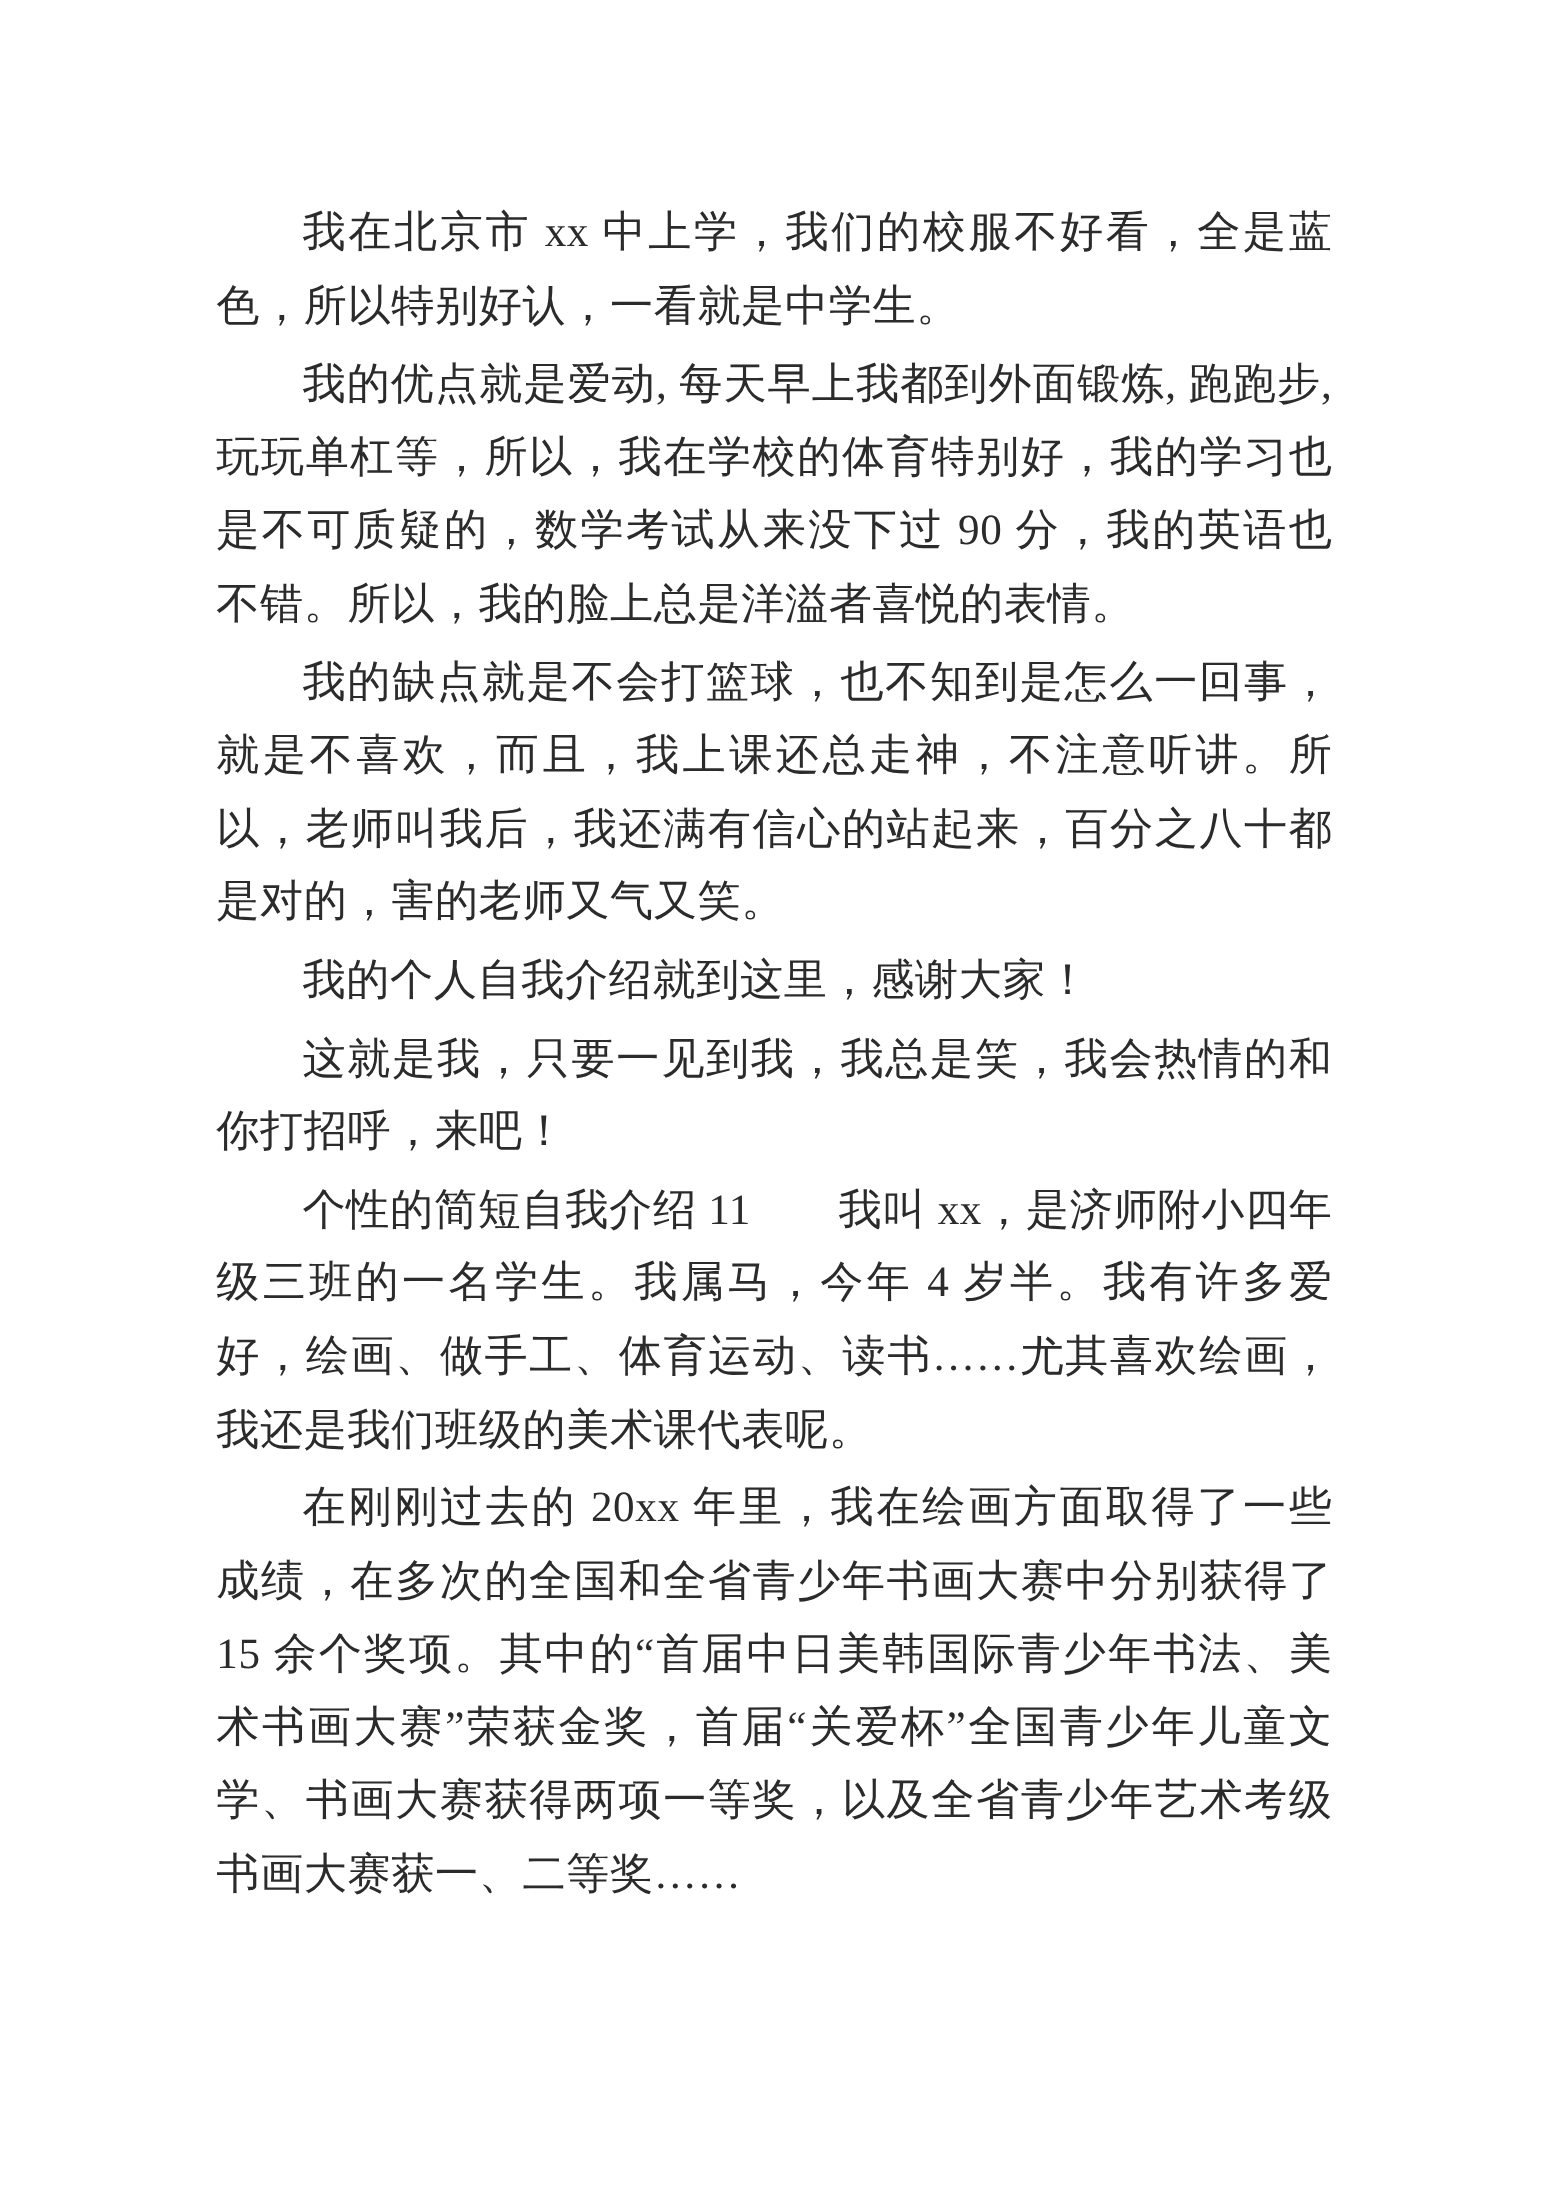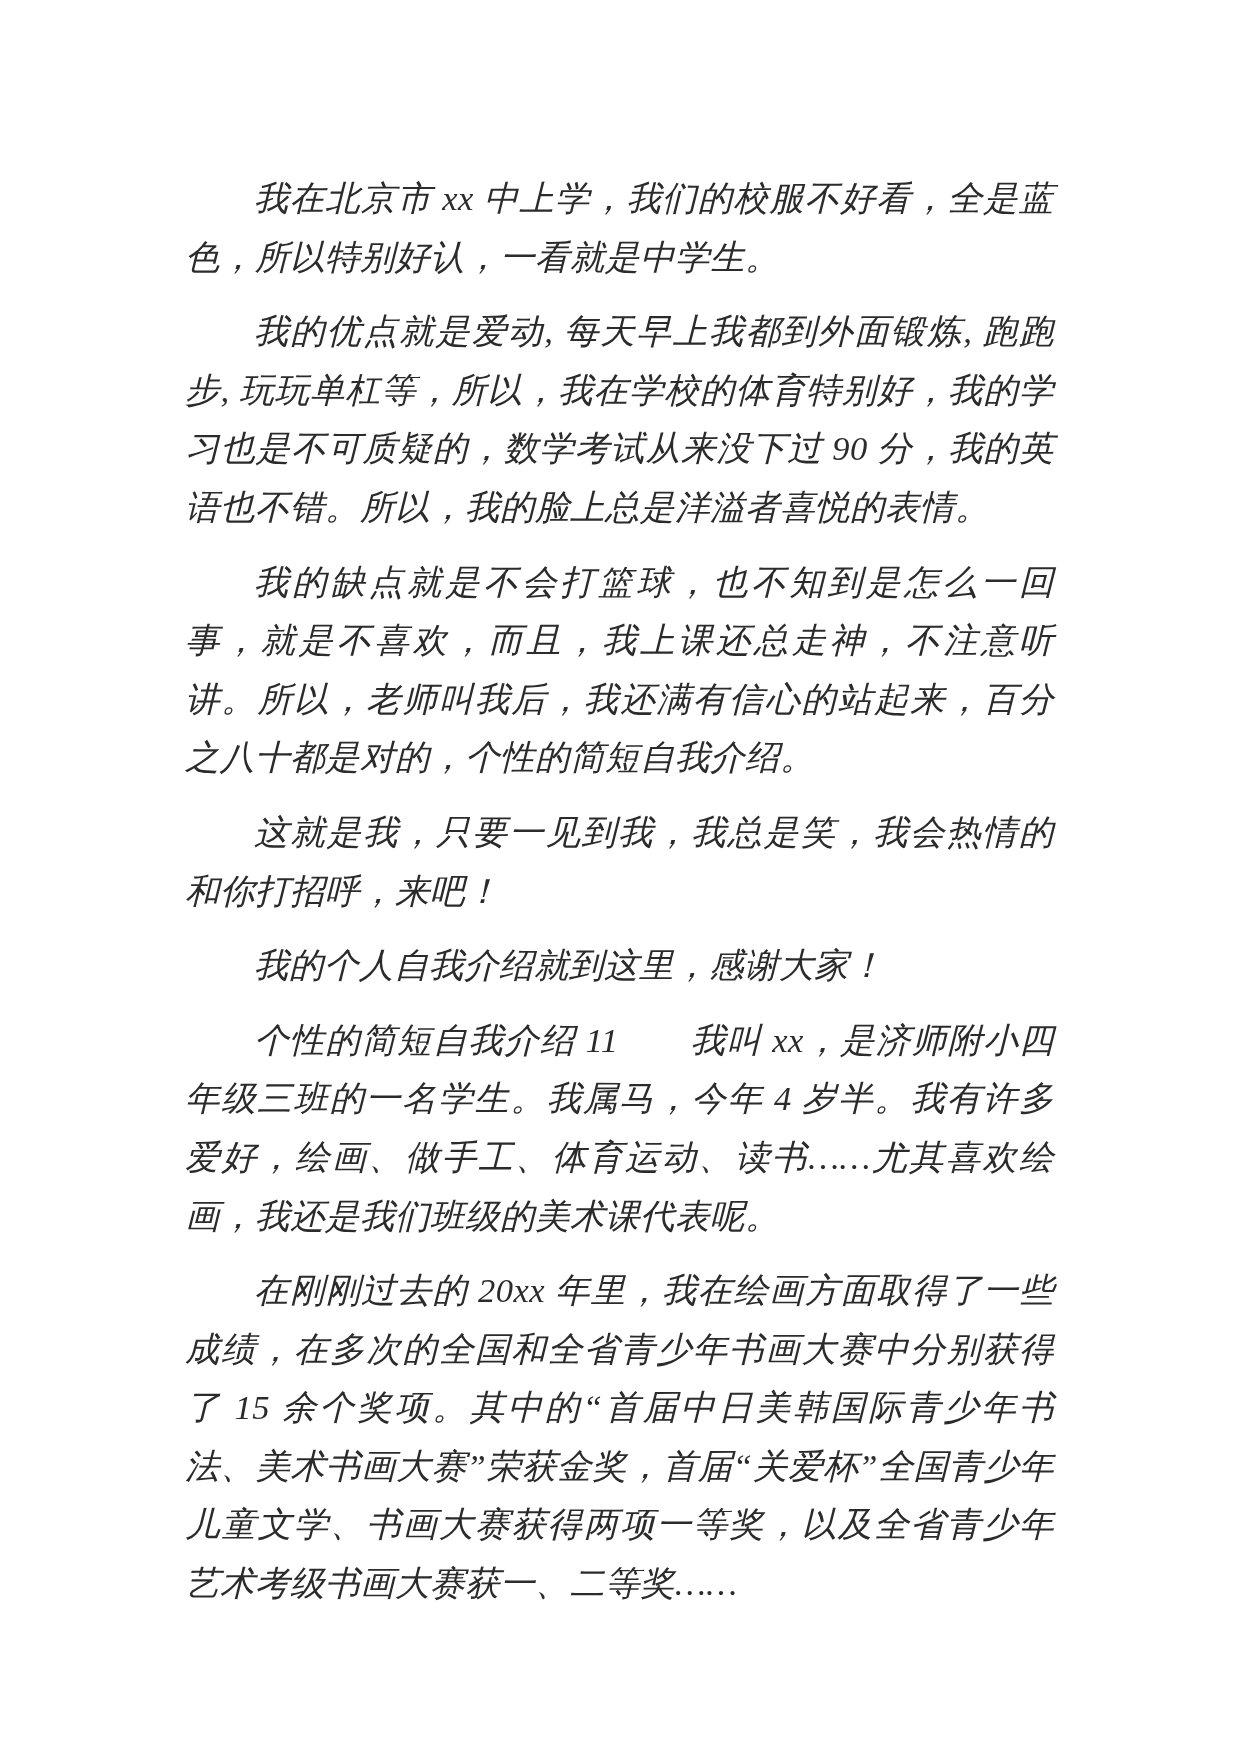--- a/index.html
+++ b/index.html
@@ -21,33 +21,32 @@
     top: 153px;
     width: 901px;
     color: #2b2b2b;
     font-size: 34.5px;
     line-height: 58.6px;
     text-align: justify;
     text-align-last: left;
     letter-spacing: 0.5px;
   }
   .para {
-    margin: 16px;
+    margin: 4px;
     padding: 0;
     text-indent: 2em;
     font-weight: 400;
-    font-style: italic;
   }
 </style>
 </head>
 <body>
 
 <div class="page">
   <div class="content">
     <p class="para">我在北京市 xx 中上学，我们的校服不好看，全是蓝色，所以特别好认，一看就是中学生。</p>
     <p class="para">我的优点就是爱动, 每天早上我都到外面锻炼, 跑跑步, 玩玩单杠等，所以，我在学校的体育特别好，我的学习也是不可质疑的，数学考试从来没下过 90 分，我的英语也不错。所以，我的脸上总是洋溢者喜悦的表情。</p>
-    <p class="para">我的缺点就是不会打篮球，也不知到是怎么一回事，就是不喜欢，而且，我上课还总走神，不注意听讲。所以，老师叫我后，我还满有信心的站起来，百分之八十都是对的，个性的简短自我介绍。</p>
+    <p class="para">我的缺点就是不会打篮球，也不知到是怎么一回事，就是不喜欢，而且，我上课还总走神，不注意听讲。所以，老师叫我后，我还满有信心的站起来，百分之八十都是对的，害的老师又气又笑。</p>
+    <p class="para">我的个人自我介绍就到这里，感谢大家！</p>
     <p class="para">这就是我，只要一见到我，我总是笑，我会热情的和你打招呼，来吧！</p>
-    <p class="para">我的个人自我介绍就到这里，感谢大家！</p>
     <p class="para">个性的简短自我介绍 11　　我叫 xx，是济师附小四年级三班的一名学生。我属马，今年 4 岁半。我有许多爱好，绘画、做手工、体育运动、读书……尤其喜欢绘画，我还是我们班级的美术课代表呢。</p>
     <p class="para">在刚刚过去的 20xx 年里，我在绘画方面取得了一些成绩，在多次的全国和全省青少年书画大赛中分别获得了 15 余个奖项。其中的“首届中日美韩国际青少年书法、美术书画大赛”荣获金奖，首届“关爱杯”全国青少年儿童文学、书画大赛获得两项一等奖，以及全省青少年艺术考级书画大赛获一、二等奖……</p>
   </div>
 </div>
 
 </body></html>

